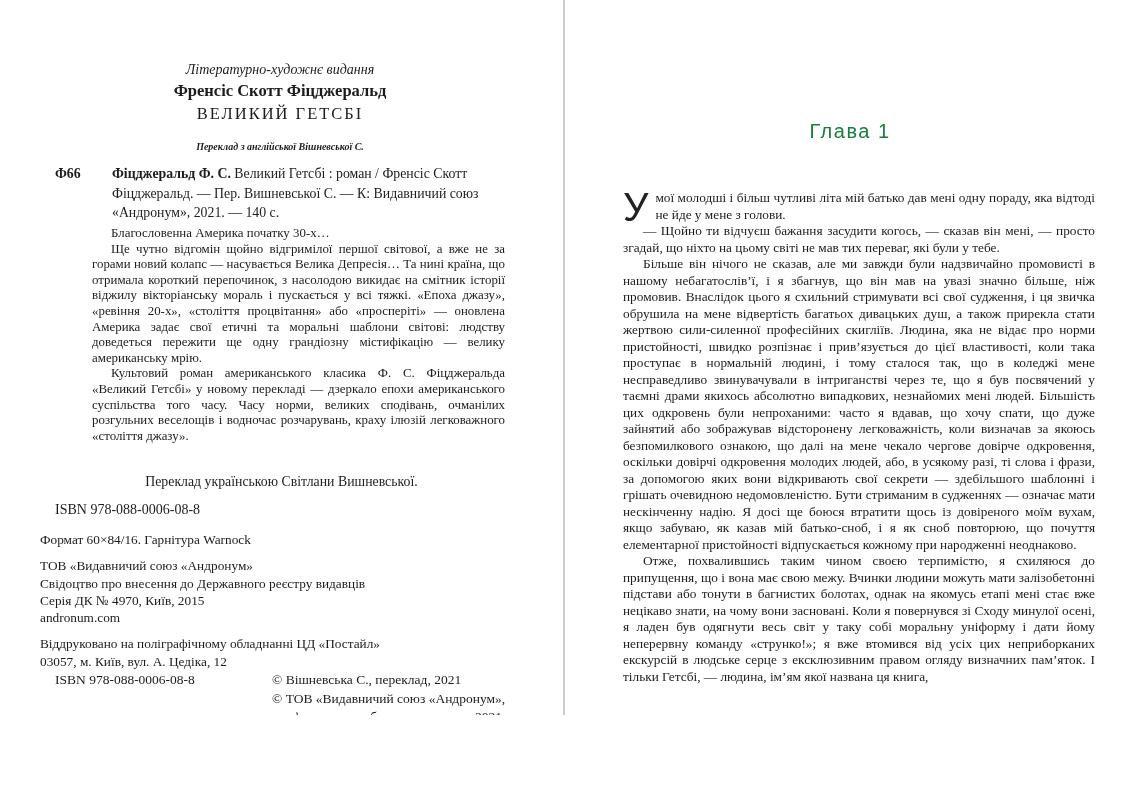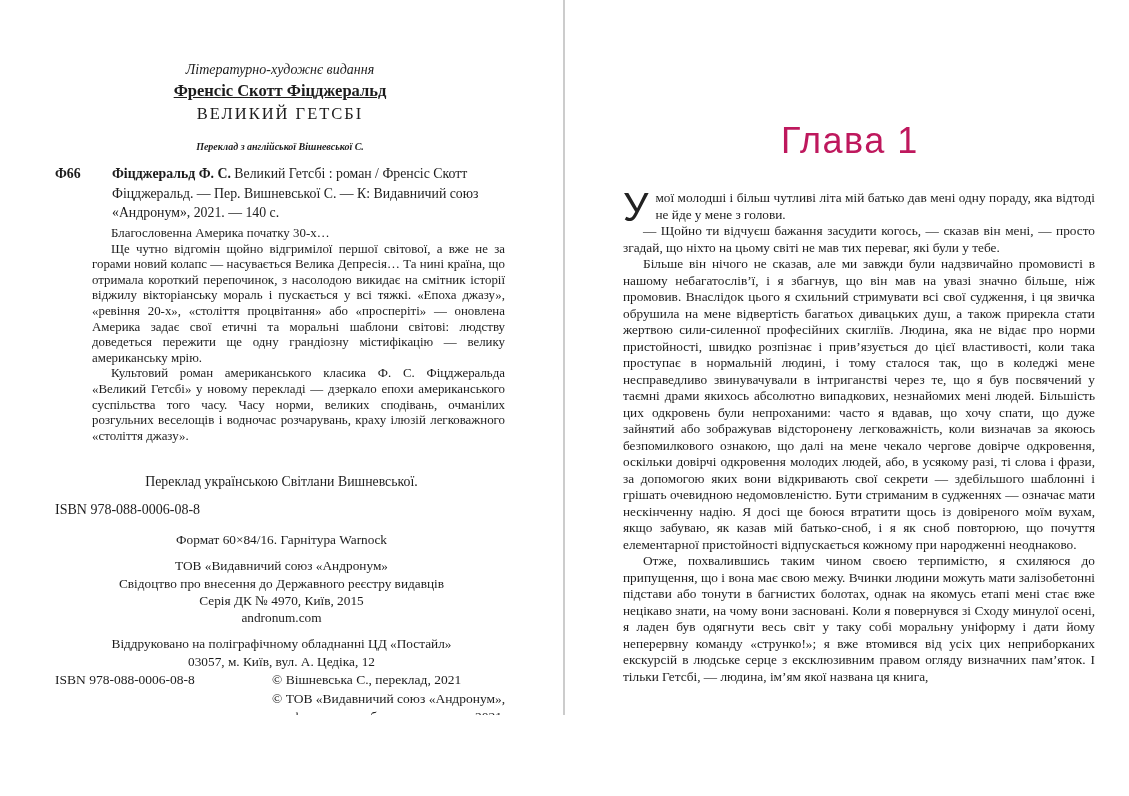--- a/index.html
+++ b/index.html
@@ -12,52 +12,52 @@
     color:#1c1c1c;
   }
   .divider{
     position:absolute;left:563px;top:0;width:2px;height:796px;
     background:#cccccc;
   }
   
   .left-page{position:absolute;left:0;top:0;width:563px;height:796px;}
   .top-block{position:absolute;top:62px;left:40px;width:480px;text-align:center;}
   .edition-type{font-style:italic;font-size:14px;margin:0 0 3px 0;}
-  .author{font-weight:bold;font-size:16.5px;margin:0 0 3px 0;text-decoration:underline;}
+  .author{font-weight:bold;font-size:16.5px;margin:0 0 3px 0;}
   .book-title{font-size:16.5px;letter-spacing:2px;margin:0;}
   .translation-note{font-style:italic;font-weight:600;font-size:10px;margin:17px 0 0 0;}
 
   .catalog{position:absolute;top:164px;left:55px;width:450px;font-size:13.8px;line-height:19.5px;font-family:Liberation Serif, serif;}
   .catalog-code{position:absolute;left:0;top:0;font-weight:bold;}
   .catalog-entry{margin-left:57px;width:405px;}
   .catalog-entry b{font-weight:bold;}
 
   .annotation{position:absolute;top:226px;left:92px;width:413px;
     font-size:12.9px;line-height:15.6px;text-align:justify;}
   .annotation p{margin:0;text-indent:19px;}
 
   .translator-line{position:absolute;top:460px;left:40px;width:483px;text-align:center;font-size:13.8px;}
 
   .isbn-top{position:absolute;top:488px;left:55px;font-size:14px;}
 
-  .imprint{position:absolute;top:531px;left:40px;width:483px;text-align:center;
+  .imprint{position:absolute;top:531px;left:40px;width:483px;
     font-size:13.3px;line-height:17.3px;}
   .imprint .gap{height:9px;}
 
   .bottom-row{position:absolute;top:671px;left:55px;width:470px;font-size:13.5px;line-height:18.5px;}
   .isbn-bottom{position:absolute;left:0;top:0;}
   .copyright{position:absolute;left:217px;top:0;width:260px;}
   .copyright-line3{padding-left:14px;}
 
   
   .right-page{position:absolute;left:565px;top:0;width:564px;height:796px;}
   .chapter-title{
     position:absolute;top:120px;left:40px;width:490px;text-align:center;
     font-family:"Liberation Sans","DejaVu Sans",sans-serif;
-    font-weight:300;font-size:36px;letter-spacing:1.5px;color:#be185d;
+    font-weight:300;font-size:20px;letter-spacing:1.5px;color:#15803d;
   }
   .body-text{position:absolute;top:190px;left:58px;width:472px;
     font-size:13.3px;line-height:16.5px;text-align:justify;}
   .body-text p{margin:0;text-indent:20px;}
   .body-text p.first{text-indent:0;}
   .dropcap{
     float:left;
     font-family:"Liberation Sans","DejaVu Sans",sans-serif;
     font-weight:300;font-size:40px;line-height:30px;
     padding:2px 7px 0 0;color:#222;

